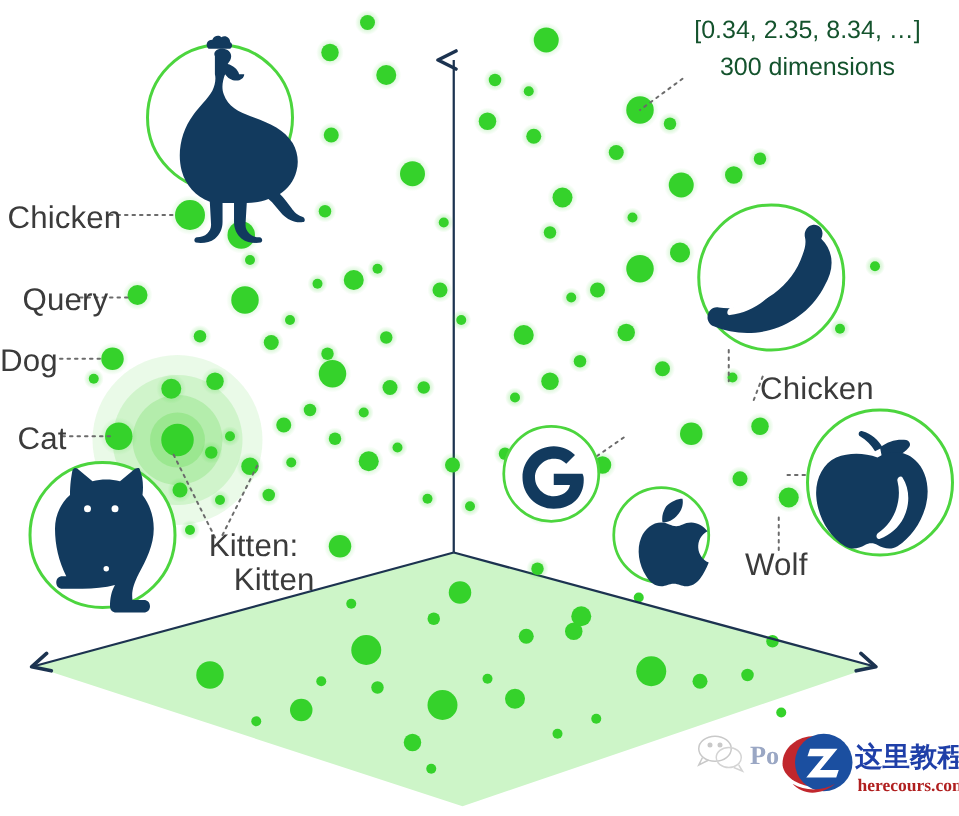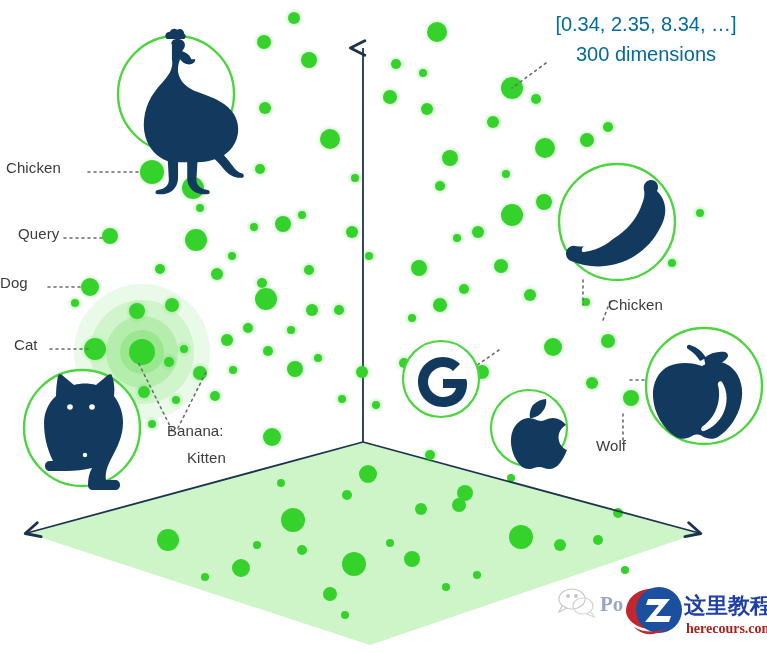--- a/index.html
+++ b/index.html
@@ -6,29 +6,29 @@
   html,body{margin:0;padding:0;background:#ffffff;}
   body{
     font-family:"Liberation Sans", sans-serif;
     width:767px;height:653px;overflow:hidden;position:relative;
   }
   #stage{position:relative;width:767px;height:653px;background:#fff;}
   #stage svg{position:absolute;left:0;top:0;}
   .lbl{
     position:absolute;
     color:#3b3b3b;
-    font-size:15px;
+    font-size:25px;
     font-family:"Liberation Sans", sans-serif;
     white-space:pre;
     line-height:1.12;
     letter-spacing:0.1px;
   }
   .annot{
     position:absolute;
-    color:#0369a1;
+    color:#14532d;
     font-size:20px;
     text-align:center;
     line-height:1.25;
     white-space:pre;
   }
   .wm{position:absolute;}
   .wm-text{
     font-family:"Liberation Serif", serif;
     font-weight:bold;
   }
@@ -365,21 +365,21 @@
     </g>
   </svg>
 
   <div class="lbl" style="left:6px;top:160px;">Chicken</div>
   <div class="lbl" style="left:18px;top:226px;">Query</div>
   <div class="lbl" style="left:0;top:275px;">Dog</div>
   <div class="lbl" style="left:14px;top:337px;">Cat</div>
   <div class="lbl" style="left:608px;top:297px;">Chicken</div>
   <div class="lbl" style="left:596px;top:438px;">Wolf</div>
 
-  <div class="lbl" style="left:167px;top:423px;">Banana:</div>
+  <div class="lbl" style="left:167px;top:423px;">Kitten:</div>
   <div class="lbl" style="left:167px;top:450px;margin-left:20px;">Kitten</div>
 
   <div class="annot" style="left:546px;top:12px;width:200px;">[0.34, 2.35, 8.34, …]</div>
   <div class="annot" style="left:546px;top:42px;width:200px;">300 dimensions</div>
 
   <div class="wm" style="left:556px;top:581px;width:211px;height:61px;">
     <svg width="211" height="61" viewBox="0 0 211 61">
       <g fill="none" stroke="#c9c9c9" stroke-width="1.2">
         <ellipse cx="16" cy="18" rx="13" ry="10"></ellipse>
         <path d="M6 25 L3 31 L11 27"></path>

